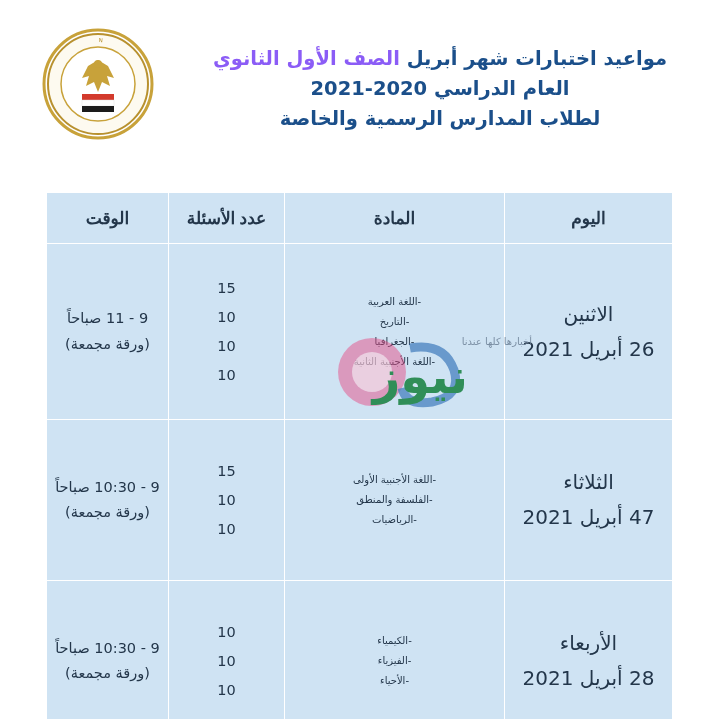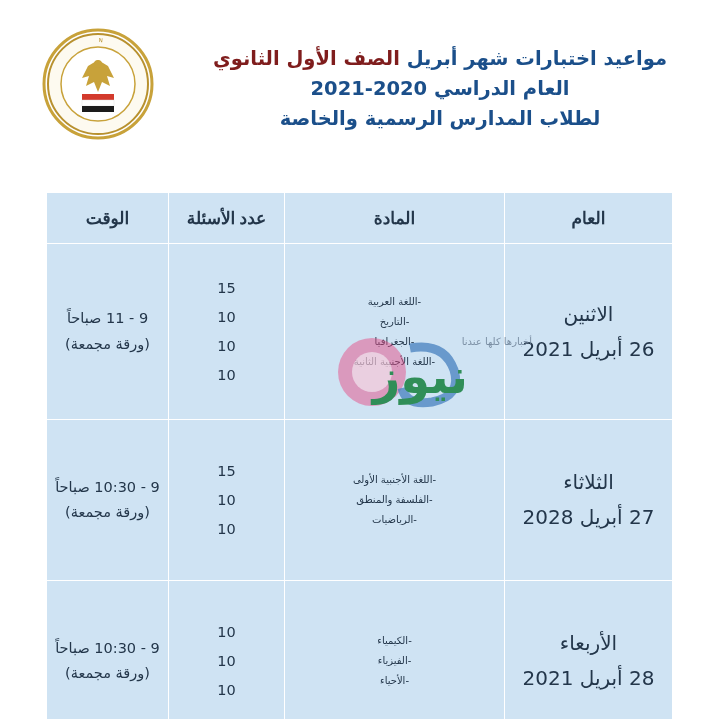--- a/index.html
+++ b/index.html
@@ -37,21 +37,21 @@
     direction: rtl;
     line-height: 1.55;
   }
   .title-line {
     font-size: 19.5px;
     font-weight: bold;
     color: #1b4f8a;
     letter-spacing: 0;
   }
   .title-accent {
-    color: #7f1d1d;
+    color: #8b5cf6;
   }
   .logo {
     position: absolute;
     top: 28px;
     left: 42px;
     width: 112px;
     height: 112px;
   }
 
   
@@ -192,21 +192,21 @@
   <div class="table-wrap">
     <table class="schedule">
       <colgroup>
         <col class="col-day">
         <col class="col-subj">
         <col class="col-count">
         <col class="col-time">
       </colgroup>
       <thead>
         <tr>
-          <th>العام</th>
+          <th>اليوم</th>
           <th>المادة</th>
           <th>عدد الأسئلة</th>
           <th>الوقت</th>
         </tr>
       </thead>
       <tbody>
 
         <tr class="row-1">
           <td class="day-cell">
             <span class="day-name">الاثنين</span>
@@ -232,21 +232,21 @@
             <div class="time-lines">
               <span>9 - 11 صباحاً</span>
               <span>(ورقة مجمعة)</span>
             </div>
           </td>
         </tr>
 
         <tr class="row-2">
           <td class="day-cell">
             <span class="day-name">الثلاثاء</span>
-            <span class="day-date">27 أبريل 2028</span>
+            <span class="day-date">47 أبريل 2021</span>
           </td>
           <td>
             <ul class="subject-list">
               <li>-اللغة الأجنبية الأولى</li>
               <li>-الفلسفة والمنطق</li>
               <li>-الرياضيات</li>
             </ul>
           </td>
           <td>
             <ul class="count-list">

